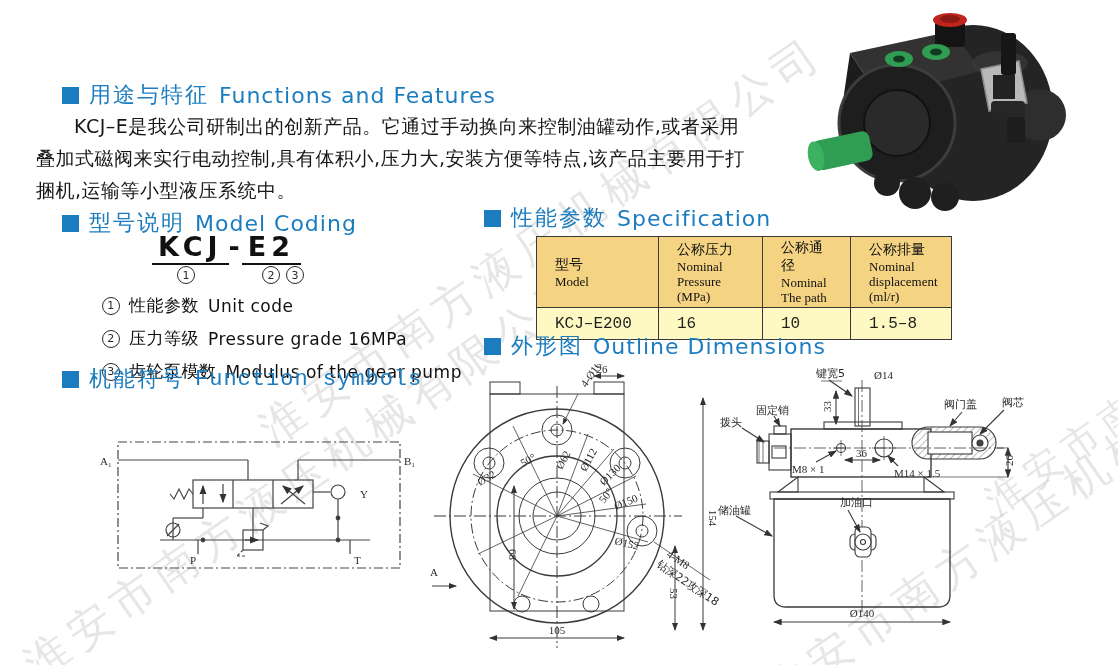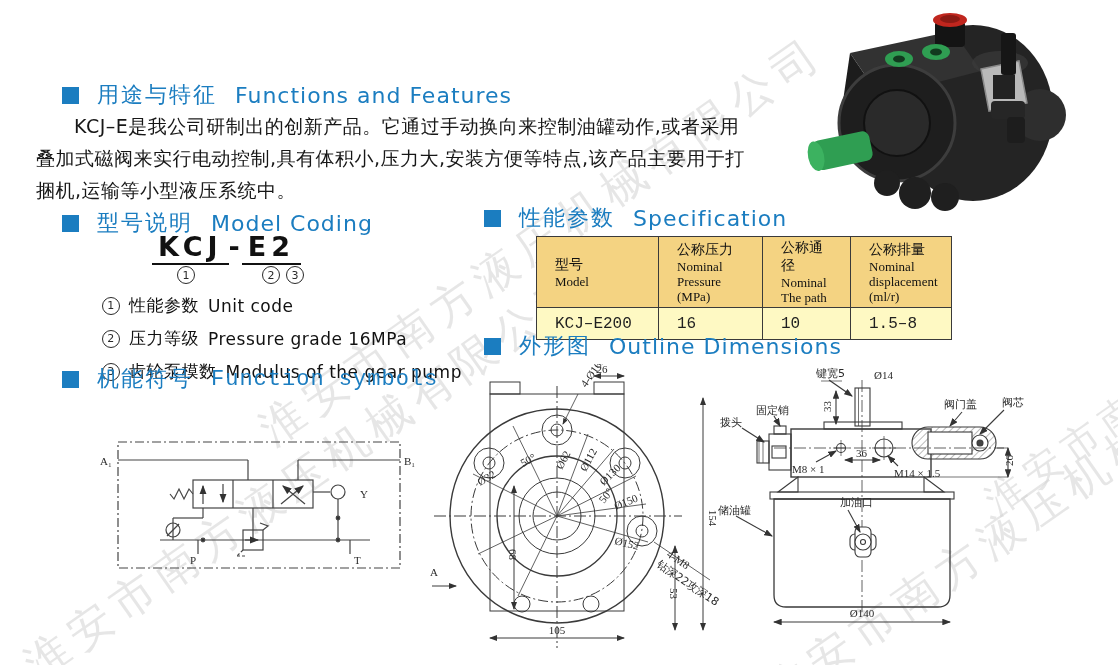--- a/index.html
+++ b/index.html
@@ -7,21 +7,21 @@
   body {
     position:relative; overflow:hidden; background:#ffffff;
     font-family:"DejaVu Sans", sans-serif; color:#1f1f1f;
   }
   .wm {
     position:absolute; z-index:0; white-space:nowrap; pointer-events:none;
     color:#d3d3d3; opacity:.55; font-size:44px; letter-spacing:8px;
     transform:rotate(-35deg); transform-origin:left center;
   }
   .layer { position:absolute; z-index:1; }
-  .heading { display:flex; align-items:center; gap:18px; }
+  .heading { display:flex; align-items:center; gap:10px; }
   .heading .sq { width:17px; height:17px; background:#1b7dc0; flex:0 0 auto; }
   .heading .hz { font-size:22px; color:#1b7dc0; letter-spacing:2px; }
   .heading .he { font-size:22px; color:#1b7dc0; letter-spacing:1px; }
   .para {
     width:712px; font-size:19px; line-height:32px; text-indent:2em;
     color:#171717; letter-spacing:0.5px;
   }
   .code-line { font-size:27px; font-weight:bold; letter-spacing:2px; color:#111; display:flex; align-items:baseline;}
   .code-seg { border-bottom:2.5px solid #111; padding:0 6px 1px 6px; letter-spacing:5px;}
   .markers { position:absolute; display:flex; gap:6px; }

